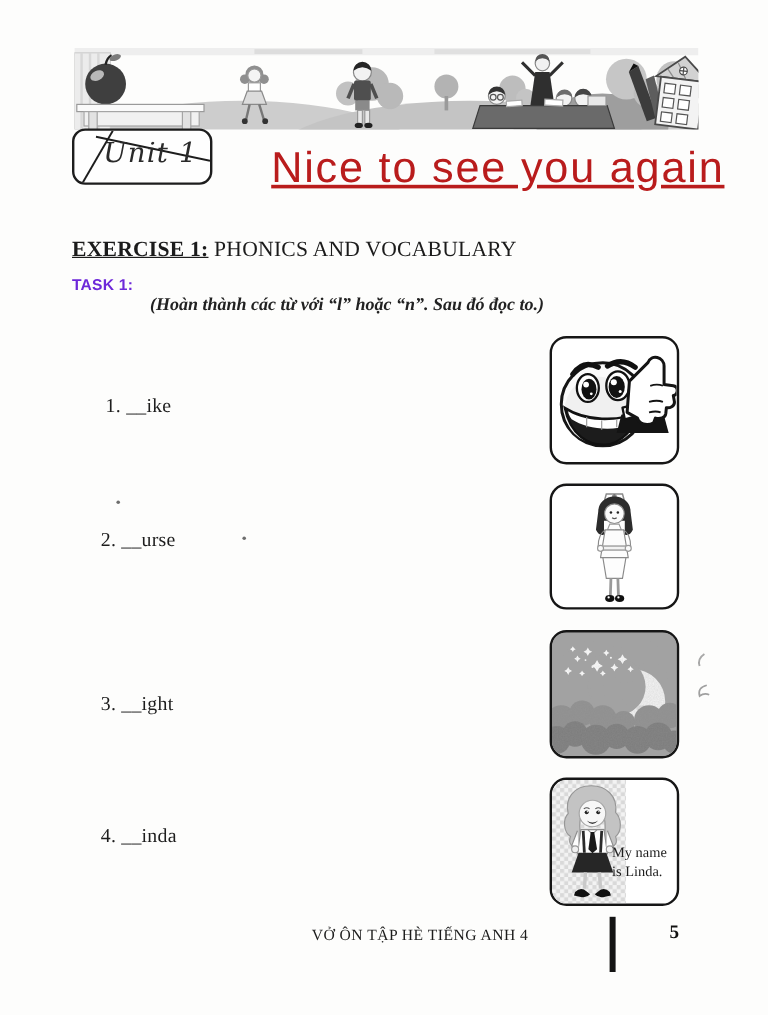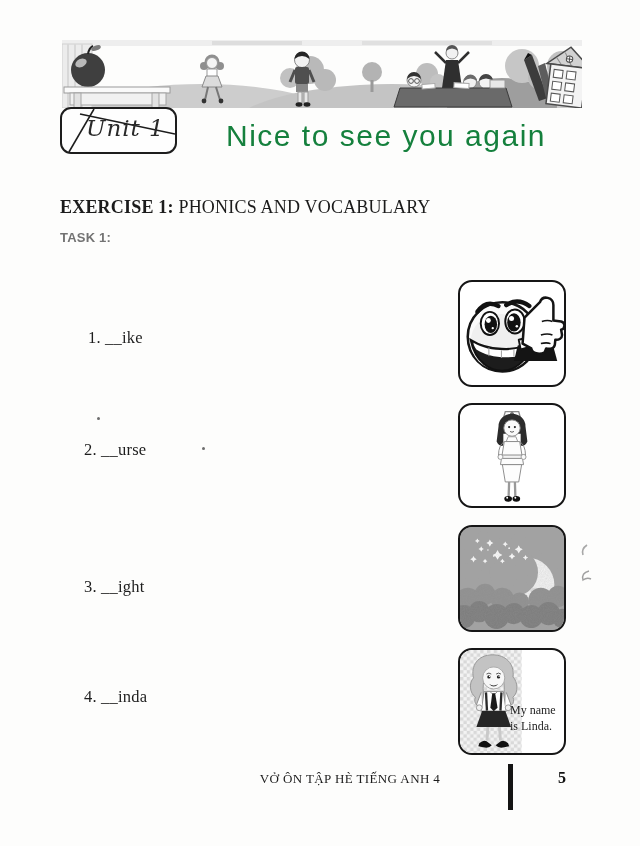--- a/index.html
+++ b/index.html
@@ -10,28 +10,28 @@
   
   .banner{position:absolute;left:62px;top:40px;width:520px;height:68px;}
   .unit-badge{position:absolute;left:60px;top:107px;width:113px;height:43px;
               border:2px solid #1d1d1d;border-radius:11px;background:#fefefe;text-align:right;}
   .unit-badge svg{position:absolute;left:0;top:0;}
   .unit-label{position:absolute;left:24px;top:6px;
               font-family:"DejaVu Serif",serif;font-style:italic;font-size:23px;
               color:#2a2a2a;letter-spacing:1px;}
   .page-title{position:absolute;left:226px;top:119px;
               font-family:"Liberation Sans","DejaVu Sans",sans-serif;
-              font-size:30px;font-weight:400;letter-spacing:1.5px;color:#15803d;}
+              font-size:36px;font-weight:400;letter-spacing:1.5px;color:#b91c1c;text-decoration:underline;}
 
   
   .exercise{position:absolute;left:60px;top:197px;font-size:18px;letter-spacing:.2px;}
-  .exercise .ex-label{font-weight:bold;}
+  .exercise .ex-label{font-weight:bold;text-decoration:underline;}
   .task-label{position:absolute;left:60px;top:230px;
               font-family:"Liberation Sans","DejaVu Sans",sans-serif;
-              font-size:13px;font-weight:bold;color:#737373;letter-spacing:.2px;}
+              font-size:13px;font-weight:bold;color:#6d28d9;letter-spacing:.2px;}
   .task-instruction{position:absolute;left:122px;top:227px;
               font-family:"Liberation Sans","DejaVu Sans",sans-serif;
               font-size:14.5px;color:#2c2c2c;letter-spacing:.2px;}
   .task-translation{position:absolute;left:125px;top:246px;
               font-style:italic;font-weight:bold;font-size:15px;color:#222;}
 
   
   .item-text{position:absolute;font-size:16.5px;color:#1d1d1d;letter-spacing:.2px;}
   .item-1{left:88px;top:328px;}
   .item-2{left:84px;top:440px;text-align:right;}
@@ -172,20 +172,21 @@
       <line x1="18" y1="5" x2="113" y2="25" stroke="#1d1d1d" stroke-width="1.6"></line>
     </svg>
     <span class="unit-label">Unit 1</span>
   </div>
 
   <div class="page-title">Nice to see you again</div>
 
   <div class="exercise"><span class="ex-label">EXERCISE 1:</span><span> PHONICS AND VOCABULARY</span></div>
 
   <div class="task-label">TASK 1:</div>
+  <div class="task-translation">(Hoàn thành các từ với “l” hoặc “n”. Sau đó đọc to.)</div>
 
   <div class="item-text item-1"><span>1.</span> <span>__ike</span></div>
   <div class="item-text item-2"><span>2.</span> <span>__urse</span></div>
   <div class="item-text item-3"><span>3.</span> <span>__ight</span></div>
   <div class="item-text item-4"><span>4.</span> <span>__inda</span></div>
 
   <div class="pic-box pic-1">
     <svg viewBox="0 0 108 107">
       <circle cx="44" cy="57" r="36" fill="#fafafa" stroke="#161616" stroke-width="2.6"></circle>
       <circle cx="40" cy="62" r="29" fill="#f0f0f0"></circle>

